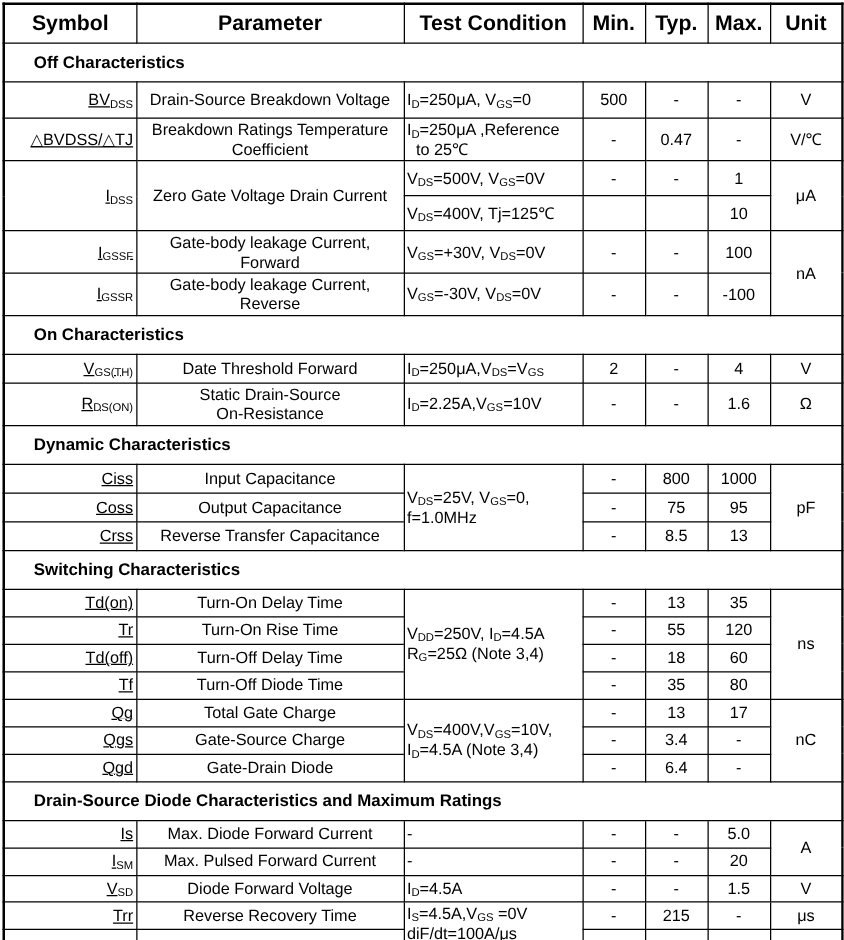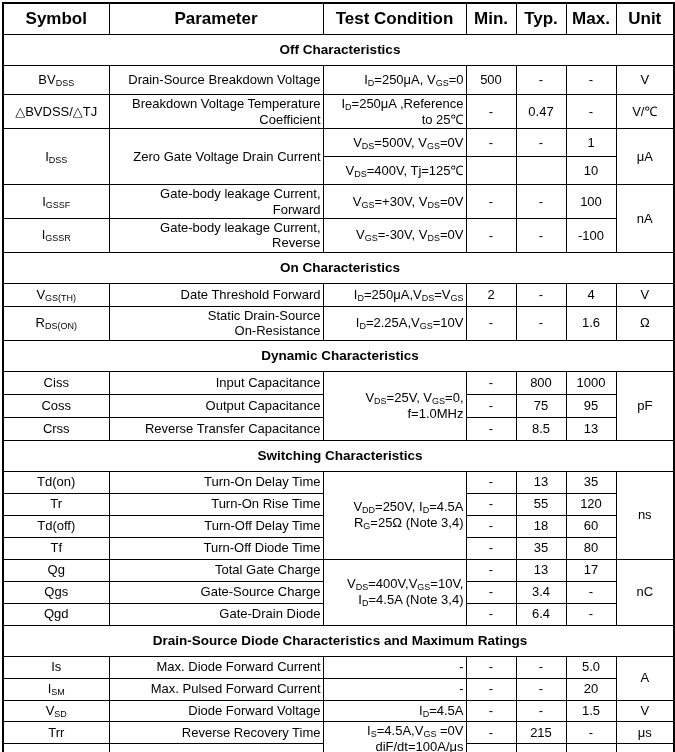--- a/index.html
+++ b/index.html
@@ -32,27 +32,27 @@
   }
   table.spec th {
     font-size: 17px;
     font-weight: bold;
     text-align: center;
     height: 28px;
   }
   tr.band td {
     font-weight: bold;
     font-size: 13.5px;
-    text-align: center;
-    padding-left: 5px;
+    text-align: left;
+    padding-left: 23px;
     height: 28px;
   }
-  td.sym  { text-align: center; }
-  td.param{ text-align: right; padding-left: 7px; padding-right: 4px; }
-  td.cond { text-align: right; padding-left: 6px; padding-right: 2px; }
+  td.sym  { text-align: right; text-decoration: underline; }
+  td.param{ text-align: center; padding-left: 7px; padding-right: 4px; }
+  td.cond { text-align: left; padding-left: 6px; padding-right: 2px; }
   td.val  { text-align: center; }
   td.unit { text-align: center; }
   sub {
     font-size: 9px;
     vertical-align: -2px;
     line-height: 1;
   }
 </style>
 </head>
 <body>
@@ -86,21 +86,21 @@
     <td class="sym">BV<sub>DSS</sub></td>
     <td class="param">Drain-Source Breakdown Voltage</td>
     <td class="cond">I<sub>D</sub>=250μA, V<sub>GS</sub>=0</td>
     <td class="val">500</td>
     <td class="val">-</td>
     <td class="val">-</td>
     <td class="unit">V</td>
   </tr>
   <tr style="height:34px">
     <td class="sym">△BVDSS/△TJ</td>
-    <td class="param">Breakdown Voltage Temperature
+    <td class="param">Breakdown Ratings Temperature
 Coefficient</td>
     <td class="cond">I<sub>D</sub>=250μA ,Reference
 &nbsp;&nbsp;to 25℃</td>
     <td class="val">-</td>
     <td class="val">0.47</td>
     <td class="val">-</td>
     <td class="unit">V/℃</td>
   </tr>
   <tr style="height:28px">
     <td class="sym" rowspan="2">I<sub>DSS</sub></td>

